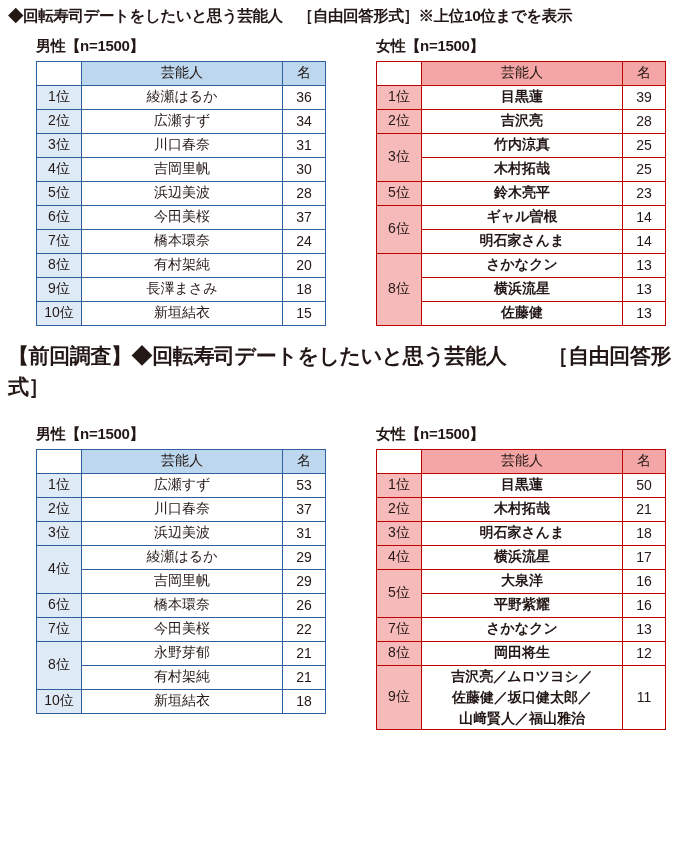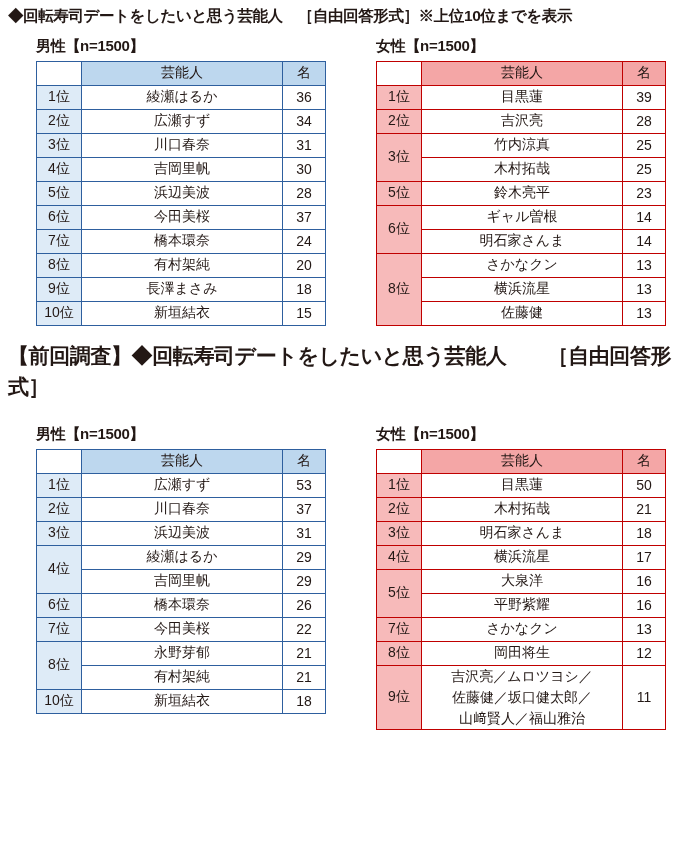--- a/index.html
+++ b/index.html
@@ -96,21 +96,21 @@
     font-weight: normal;
   }
   .female td {
     border: 1px solid #c00000;
     background: #ffffff;
   }
   .female td.rank {
     background: #f7baba;
     width: 44px;
   }
-  .female td.name { width: 200px; }
+  .female td.name { width: 200px; font-weight: bold; }
   .female td.count { width: 42px; }
   .female th.name { width: 200px; }
   .female th.count { width: 42px; }
   .female th.blank { width: 44px; background: #ffffff; border: none; }
   .multi-name { font-size: 13.5px; line-height: 1.5; }
 </style>
 </head>
 <body>
 
 <div class="page">

